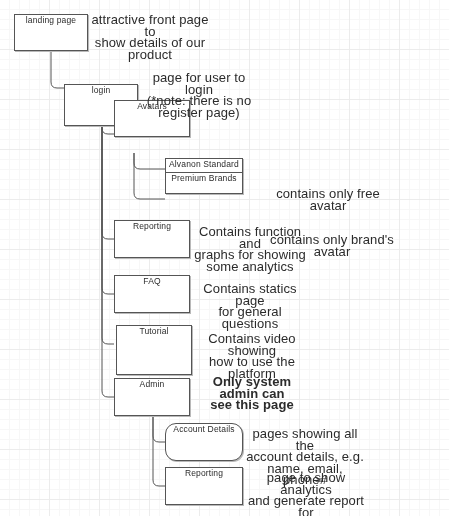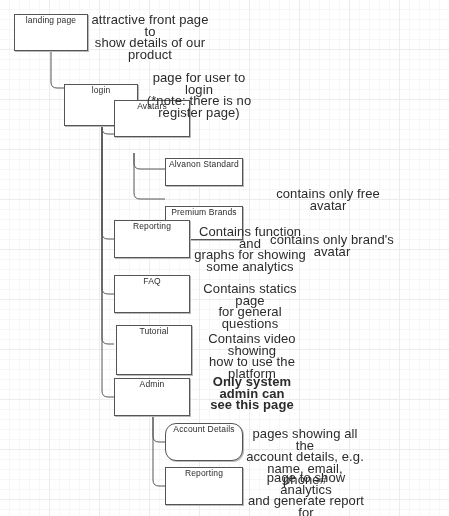--- a/index.html
+++ b/index.html
@@ -78,24 +78,24 @@
   <div id="nodes-layer">
       <div class="node" style="left: 14px; top: 14px; width: 74px; height: 37px;">
         <span>landing page</span>
       </div>
       <div class="node" style="left: 64px; top: 68px; width: 74px; height: 42px; margin-top: 16px;">
         <span>login</span>
       </div>
       <div class="node" style="left: 114px; top: 100px; width: 76px; height: 37px;">
         <span>Avatars</span>
       </div>
-      <div class="node" style="left: 165px; top: 158px; width: 78px; height: 28px;">
+      <div class="node" style="left: 165px; top: 158px; width: 78px; height: 18px;">
         <span>Alvanon Standard</span>
       </div>
-      <div class="node" style="left: 165px; top: 206px; width: 78px; height: 34px;">
+      <div class="node" style="left: 165px; top: 172px; width: 78px; height: 22px;">
         <span>Premium Brands</span>
       </div>
       <div class="node" style="left: 114px; top: 220px; width: 76px; height: 38px;">
         <span>Reporting</span>
       </div>
       <div class="node" style="left: 114px; top: 275px; width: 76px; height: 38px;">
         <span>FAQ</span>
       </div>
       <div class="node" style="left: 116px; top: 325px; width: 76px; height: 50px;">
         <span>Tutorial</span>

